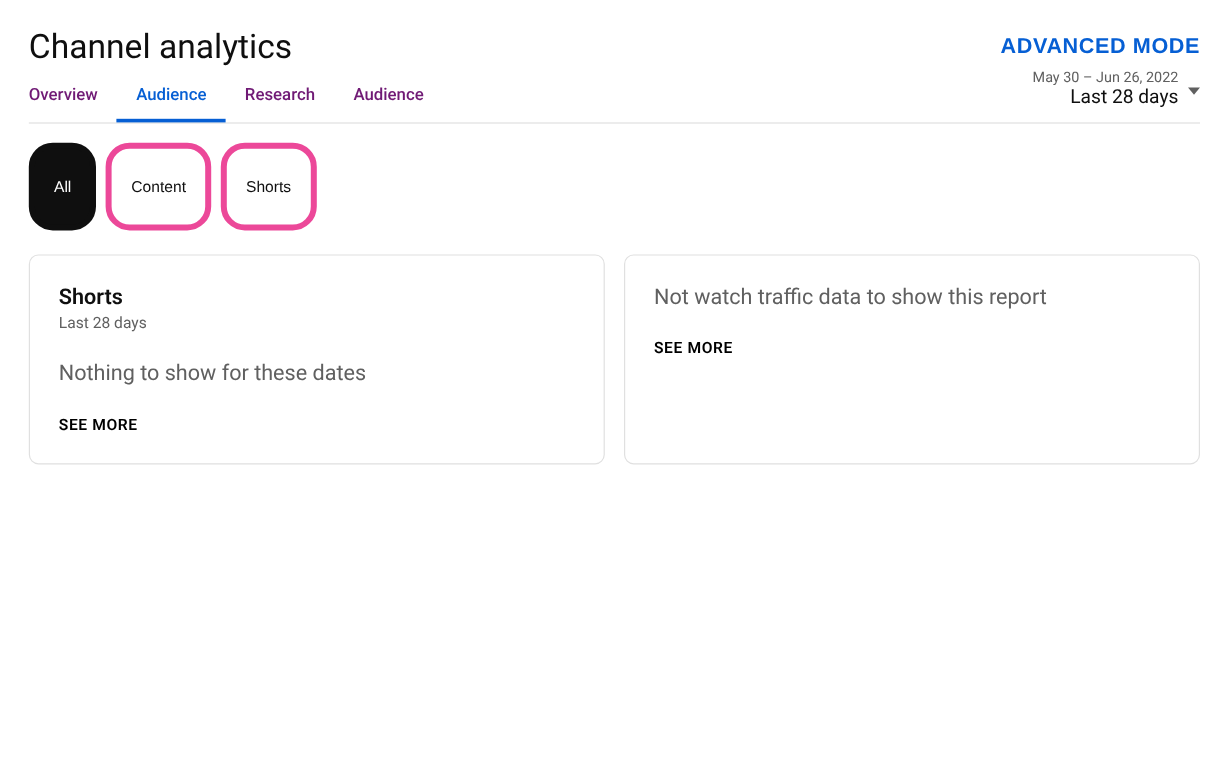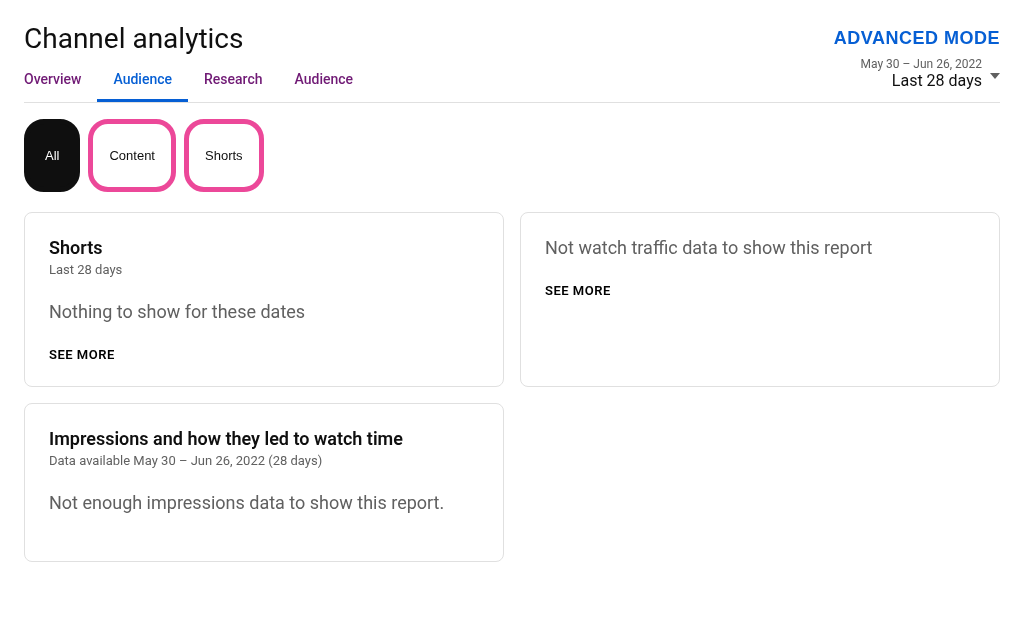--- a/index.html
+++ b/index.html
@@ -239,23 +239,14 @@
       <a class="see-more-link">SEE MORE</a>
     </div>
 
     <div class="card">
       <div class="card-empty-msg">Not watch traffic data to show this report</div>
       <a class="see-more-link">SEE MORE</a>
     </div>
 
   </div>
 
-  <div class="cards-bottom">
-
-    <div class="card card-full">
-      <div class="card-title">Impressions and how they led to watch time</div>
-      <div class="card-subtitle">Data available May 30 – Jun 26, 2022 (28 days)</div>
-      <div class="card-empty-msg">Not enough impressions data to show this report.</div>
-    </div>
-
-  </div>
 
 </div>
 
 </body></html>

